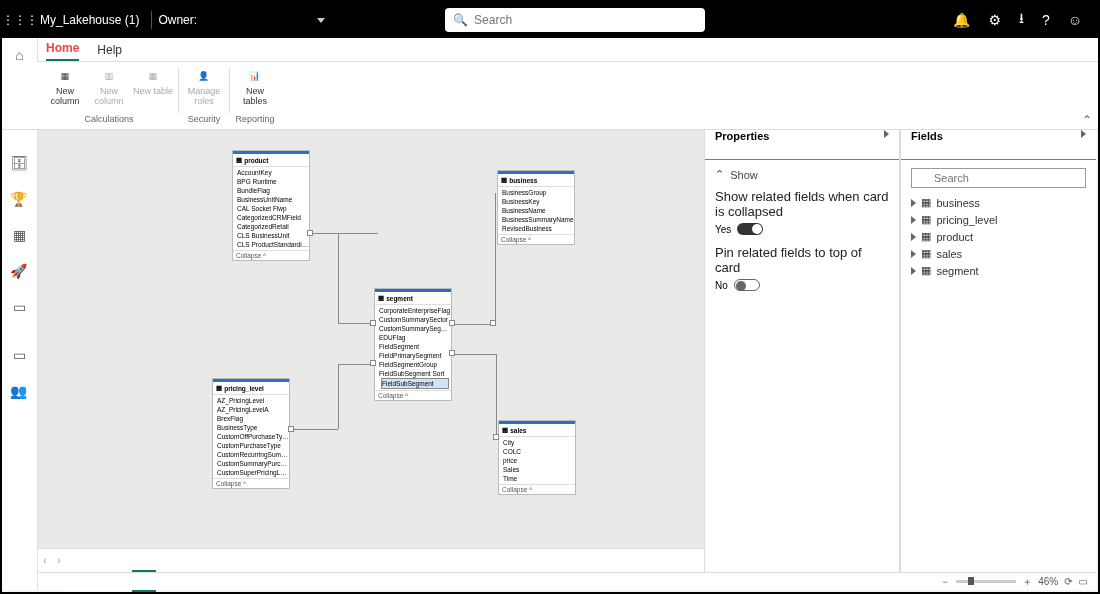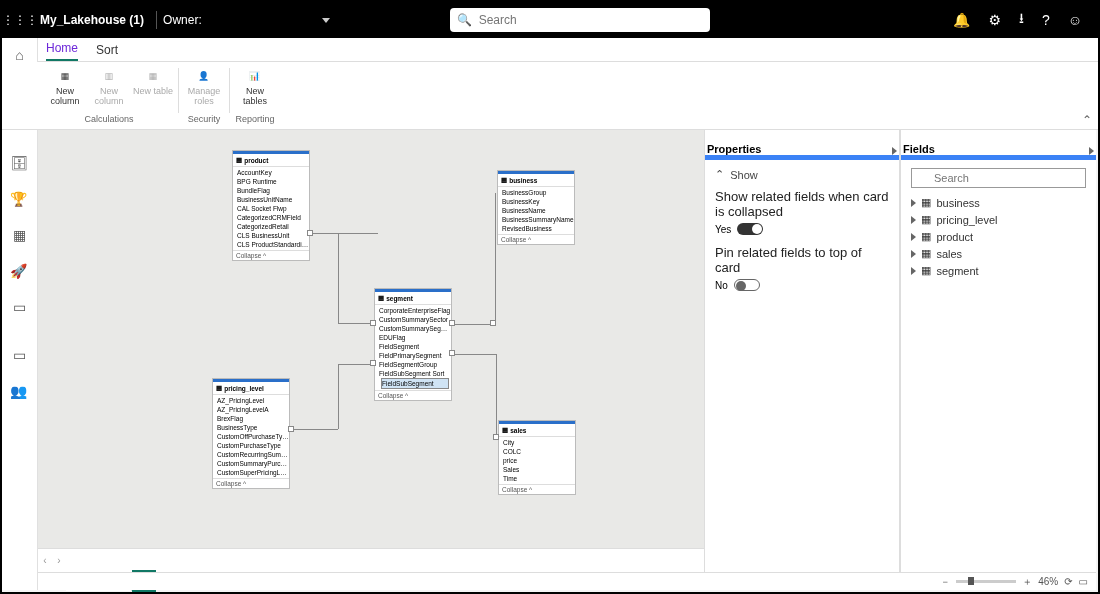--- a/index.html
+++ b/index.html
@@ -1,31 +1,31 @@
 <!DOCTYPE html>
 <html><head>
 <meta charset="utf-8">
 <style>
   * { box-sizing: border-box; margin: 0; padding: 0; font-family: "Segoe UI", Arial, sans-serif; }
   body { width: 1100px; height: 594px; overflow: hidden; background: #f5f5f5; border: 2px solid #000; position: relative; }
 
   
   .topbar { height: 36px; background: #000; display: flex; align-items: center; color: #fff; font-size: 12px; }
   .topbar .waffle { width: 32px; text-align: center; cursor: pointer; }
-  .topbar .title { padding: 0 6px; font-weight: 700; }
+  .topbar .title { padding: 0 6px; font-weight: 400; }
   .topbar .sep { border-left: 1px solid #555; height: 18px; margin: 0 6px; }
   .topbar .owner { display: flex; align-items: center; gap: 20px; cursor: pointer; }
   .topbar .search { margin-left: 120px; width: 260px; height: 24px; background: #fff; border-radius: 4px; display: flex; align-items: center; padding: 0 8px; gap: 6px; color: #666; }
   .topbar .search input { border: none; outline: none; flex: 1; font-size: 12px; }
   .topbar .right-icons { margin-left: auto; display: flex; align-items: center; gap: 18px; padding-right: 16px; font-size: 14px; }
 
   
   .tabs { height: 24px; background: #fff; border-bottom: 1px solid #ddd; display: flex; align-items: flex-end; padding-left: 44px; gap: 18px; font-size: 12px; }
   .tabs .tab { padding: 4px 0; cursor: pointer; color: #333; }
-  .tabs .tab.active { font-weight: 400; border-bottom: 2px solid #117865; color: #6d28d9; }
+  .tabs .tab.active { font-weight: 700; border-bottom: 2px solid #117865; color: #ef4444; }
 
   
   .ribbon { height: 68px; background: #fff; border-bottom: 1px solid #ddd; display: flex; padding: 2px 6px 0 42px; position: relative; }
   .ribbon-group { display: flex; flex-direction: column; align-items: center; }
   .ribbon-items { display: flex; gap: 2px; }
   .ribbon-btn { display: flex; flex-direction: column; align-items: center; justify-content: flex-start; width: 42px; height: 50px; font-size: 9px; color: #333; text-align: center; cursor: pointer; padding-top: 2px; }
   .ribbon-btn.dis { color: #aaa; cursor: default; }
   .ribbon-icon { width: 22px; height: 20px; display: flex; align-items: center; justify-content: center; }
   .ribbon-groupname { font-size: 9px; color: #666; padding-bottom: 2px; }
   .ribbon-divider { border-left: 1px solid #ddd; margin: 4px 4px 16px; }
@@ -49,21 +49,21 @@
   .card .chead { background: #fff; border-top: 3px solid #2a6fc9; border-bottom: 1px solid #ddd; padding: 2px 3px; display: flex; align-items: center; gap: 2px; font-weight: 600; }
   .card .cfields { padding: 1px 0 1px 4px; }
   .card .cfield { padding: 1px 0; white-space: nowrap; overflow: hidden; text-overflow: ellipsis; }
   .card .cfield.sel { background: #d0e4f5; border: 1px solid #888; margin: 0 2px; }
   .card .cfoot { border-top: 1px solid #ddd; padding: 1px 3px; color: #555; }
   .port { position: absolute; width: 6px; height: 6px; background: #fff; border: 1px solid #888; }
   .rel-line { position: absolute; background: #888; }
 
   
   .panel { width: 196px; background: #fff; border-left: 1px solid #ddd; display: flex; flex-direction: column; font-size: 11px; }
-  .panel-head { height: 30px; display: flex; align-items: flex-end; justify-content: space-between; padding: 0 2px; font-weight: 600; border-bottom: 5px solid #3b82f6; }
+  .panel-head { height: 30px; display: flex; align-items: flex-start; justify-content: space-between; padding: 0 10px; font-weight: 600; border-bottom: 1px solid #3b82f6; }
   .panel-body { padding: 8px 10px; flex: 1; overflow: auto; }
   .section-h { display: flex; align-items: center; gap: 6px; color: #444; cursor: pointer; margin-bottom: 8px; }
   .prop-label { font-size: 13px; color: #222; margin-bottom: 4px; }
   .toggle-row { display: flex; align-items: center; gap: 6px; margin-bottom: 10px; font-size: 10px; }
   .toggle { width: 26px; height: 12px; border-radius: 6px; background: #666; position: relative; }
   .toggle .knob { position: absolute; width: 10px; height: 10px; background: #fff; border-radius: 50%; top: 1px; }
   .toggle.on .knob { right: 1px; background: #fff; }
   .toggle.on { background: #333; }
   .toggle.off { background: #fff; border: 1px solid #666; }
   .toggle.off .knob { left: 1px; background: #666; }
@@ -114,21 +114,21 @@
   <span class="licon">🏆</span>
   <span class="licon">▦</span>
   <span class="licon">🚀</span>
   <span class="licon">▭</span>
   <span class="licon" style="margin-top:12px">▭</span>
   <span class="licon">👥</span>
 </div>
 
 <div class="tabs">
   <div class="tab active">Home</div>
-  <div class="tab">Sort</div>
+  <div class="tab">Help</div>
 </div>
 
 <div class="ribbon">
   <div class="ribbon-group">
     <div class="ribbon-items">
       <div class="ribbon-btn">
         <div class="ribbon-icon">▦</div>
         <span>New column</span>
       </div>
       <div class="ribbon-btn dis">

